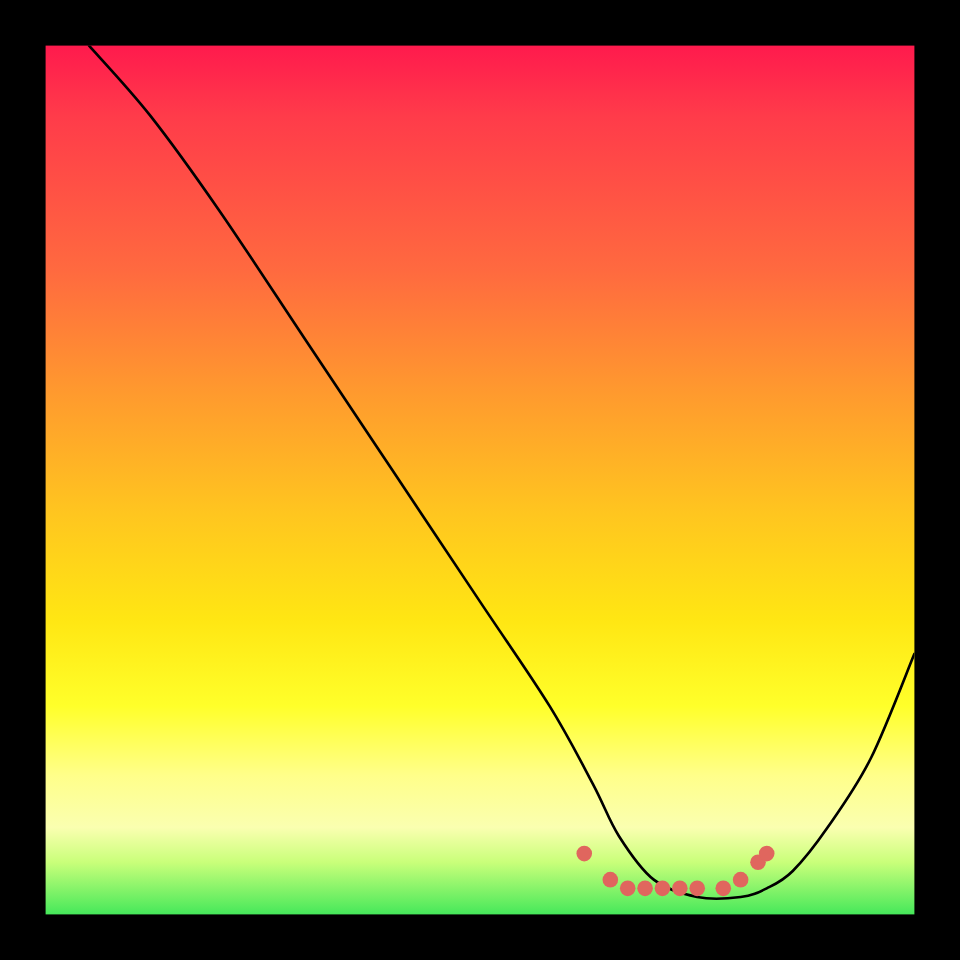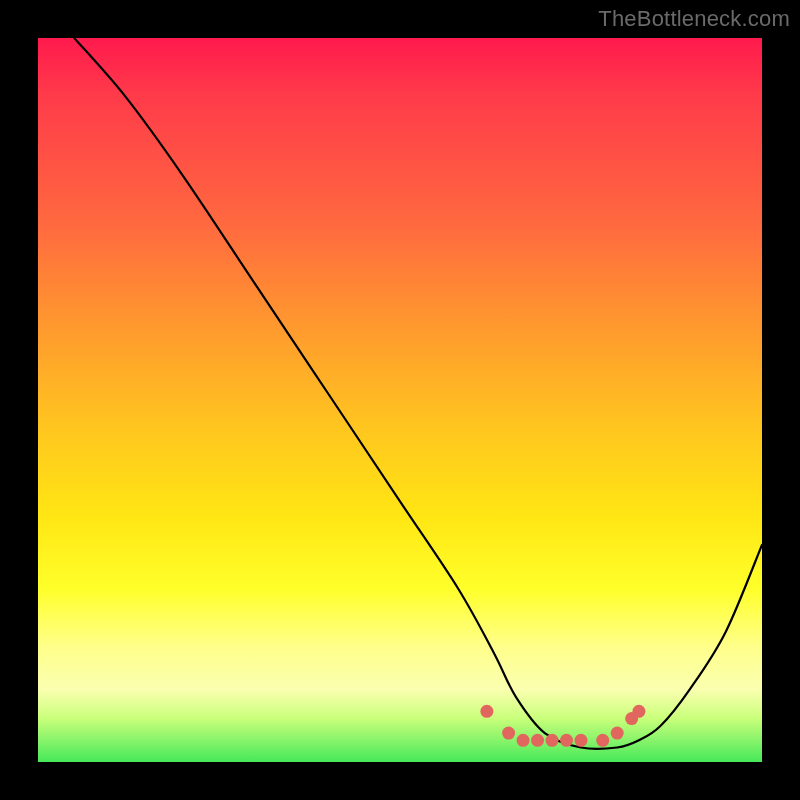--- a/index.html
+++ b/index.html
@@ -54,21 +54,20 @@
     top: 0;
     width: 724px;
     height: 724px;
     pointer-events: none;
   }
 </style>
 </head>
 <body>
 
 <div class="frame">
-  <div class="watermark">TheBottleneck.com</div>
   <div class="plot-area">
     <svg class="curve" id="svg-layer" viewBox="0 0 724 724" preserveAspectRatio="none">
         <path d="M 36.2 0 C 44.64666666666667 9.653333333333327, 68.78 34.9933333333333, 86.88 57.91999999999996 C 104.97999999999999 80.84666666666662, 123.08000000000001 106.18666666666661, 144.8 137.55999999999995 C 166.52 168.93333333333328, 193.06666666666666 209.95999999999995, 217.2 246.15999999999997 C 241.33333333333331 282.35999999999996, 265.4666666666667 318.56, 289.6 354.76 C 313.73333333333335 390.96, 340.28000000000003 430.78000000000003, 362 463.36 C 383.71999999999997 495.94, 404.2333333333333 524.9, 419.91999999999996 550.24 C 435.6066666666666 575.58, 446.46666666666664 597.3, 456.12 615.4 C 465.77333333333337 633.5, 469.3933333333334 645.5666666666667, 477.84000000000003 658.84 C 486.2866666666667 672.1133333333333, 495.93999999999994 686.5933333333332, 506.79999999999995 695.04 C 517.66 703.4866666666667, 530.9333333333333 707.1066666666667, 543 709.52 C 555.0666666666667 711.9333333333333, 569.5466666666667 710.7266666666667, 579.2 709.52 C 588.8533333333334 708.3133333333333, 593.68 705.9, 600.92 702.28 C 608.16 698.66, 614.1933333333333 696.2466666666667, 622.64 687.8 C 631.0866666666667 679.3533333333332, 640.74 667.2866666666666, 651.6 651.6 C 662.46 635.9133333333334, 675.7333333333333 617.8133333333334, 687.8 593.6800000000001 C 699.8666666666666 569.5466666666667, 717.9666666666667 521.28, 724 506.8" fill="none" stroke="#000" stroke-width="2.2" stroke-linecap="round"></path>
         <circle cx="448.88" cy="673.3199999999999" r="6.5" fill="#e0665e"></circle>
         <circle cx="470.6" cy="695.04" r="6.5" fill="#e0665e"></circle>
         <circle cx="485.08000000000004" cy="702.28" r="6.5" fill="#e0665e"></circle>
         <circle cx="499.55999999999995" cy="702.28" r="6.5" fill="#e0665e"></circle>
         <circle cx="514.04" cy="702.28" r="6.5" fill="#e0665e"></circle>
         <circle cx="528.52" cy="702.28" r="6.5" fill="#e0665e"></circle>
         <circle cx="543" cy="702.28" r="6.5" fill="#e0665e"></circle>

